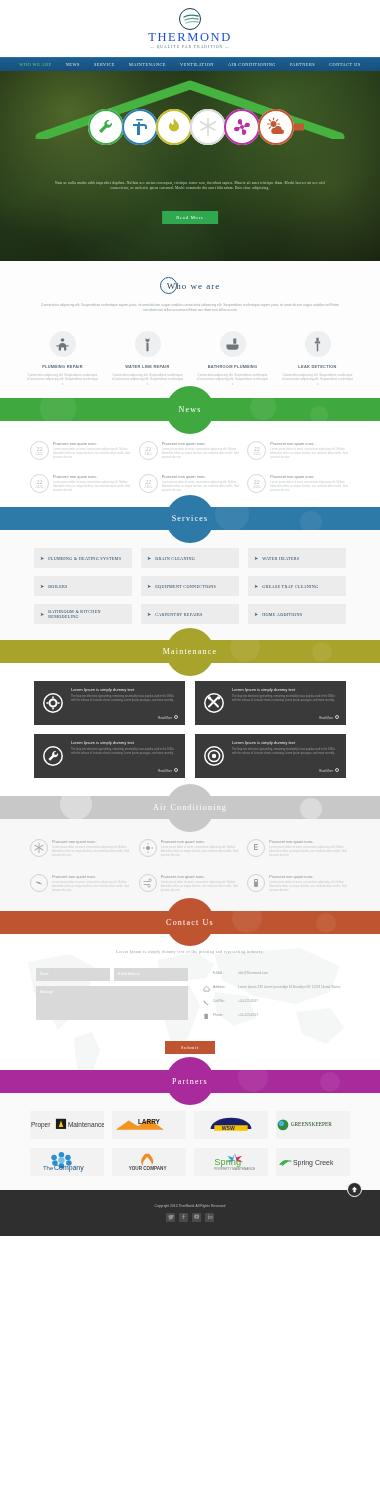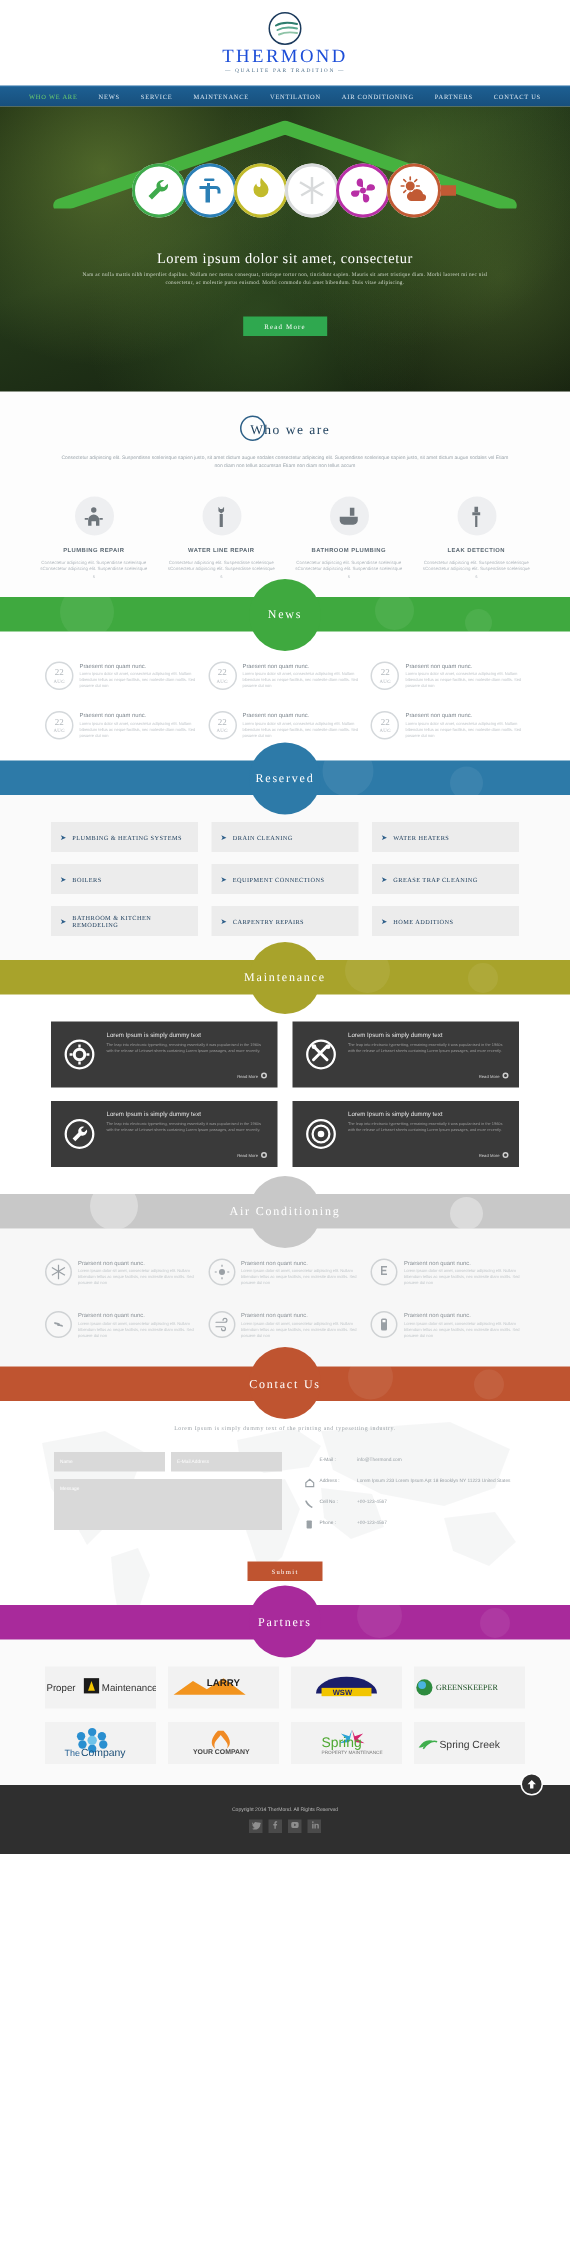--- a/index.html
+++ b/index.html
@@ -248,21 +248,20 @@
       <div class="ic">
         <div class="bar" style="background:#c15a34"></div>
         <div class="ring" style="border-color:#c15a34"></div>
         <svg viewBox="0 0 20 20" fill="#c15a34" style="color:#c15a34">
           <circle cx="7.5" cy="7" r="3"></circle>
           <path d="M7.5 1v1.8M7.5 11.2V13M1.5 7h1.8M11.7 7h1.8M3.2 2.7l1.3 1.3M10.5 10l1.3 1.3M11.8 2.7l-1.3 1.3M4.5 10l-1.3 1.3" stroke="currentColor" stroke-width="1.1" fill="none" stroke-linecap="round"></path>
           <path d="M8 17a3 3 0 0 1 .6-6 4 4 0 0 1 7.4 1.4 2.3 2.3 0 0 1-.6 4.6z"></path>
         </svg>
       </div>
     </div>
-  <div class="hero-title">Lorem ipsum dolor sit amet, consectetur</div>
   <div class="hero-sub">Nam ac nulla mattis nibh imperdiet dapibus. Nullam nec metus consequat, tristique tortor non, tincidunt sapien. Mauris sit amet tristique diam. Morbi laoreet mi nec nisl consectetur, ac molestie purus euismod. Morbi commodo dui amet bibendum. Duis vitae adipiscing.</div>
   <button class="hero-btn">Read More</button>
 </div>
 
 <section class="who">
   <div class="who-title">
     <span class="who-circle"></span>
     <span>Who we are</span>
   </div>
   <div class="who-desc">Consectetur adipiscing elit. Suspendisse scelerisque sapien justo, sit amet dictum augue sodales consectetur adipiscing elit. Suspendisse scelerisque sapien justo, sit amet dictum augue sodales vel Etiam non diam non tellus accumsan Etiam non diam non tellus accum</div>
@@ -385,21 +384,21 @@
       </div>
     </div>
 </section>
 
 <div class="band" id="band-services" style="background: rgb(45, 122, 168);">
   <div class="bubbles">
     <div class="bub" style="width:34px;height:34px;left:215px;top:-10px;"></div>
     <div class="bub" style="width:22px;height:22px;left:300px;top:4px;"></div>
   </div>
   <div class="circle" style="background: rgb(45, 122, 168);"></div>
-  <div class="label">Reserved</div>
+  <div class="label">Services</div>
 </div>
 <section class="services-wrap">
   <div class="svc-grid" id="svcgrid">
       <div class="svc">
         <span class="arw">➤</span>
         <span class="t">PLUMBING &amp; HEATING SYSTEMS</span>
       </div>
       <div class="svc">
         <span class="arw">➤</span>
         <span class="t">DRAIN CLEANING</span>

